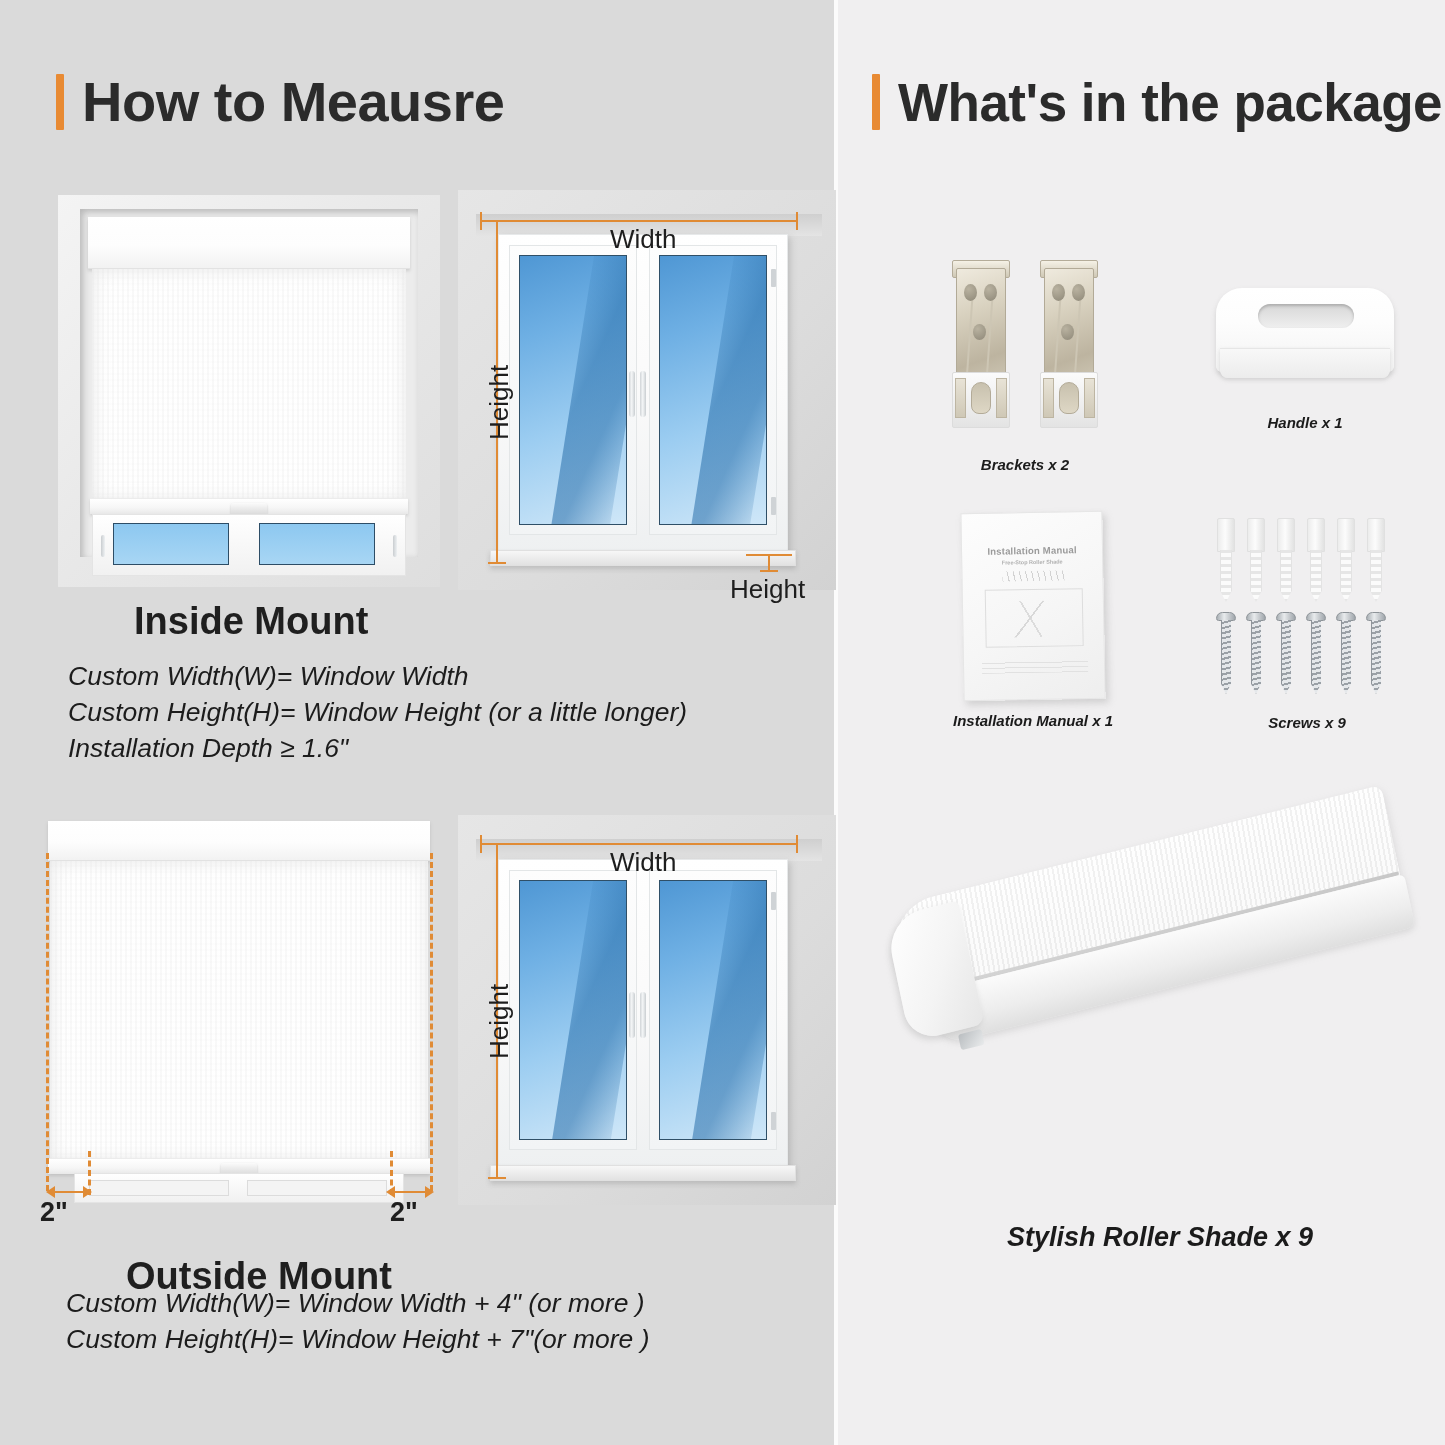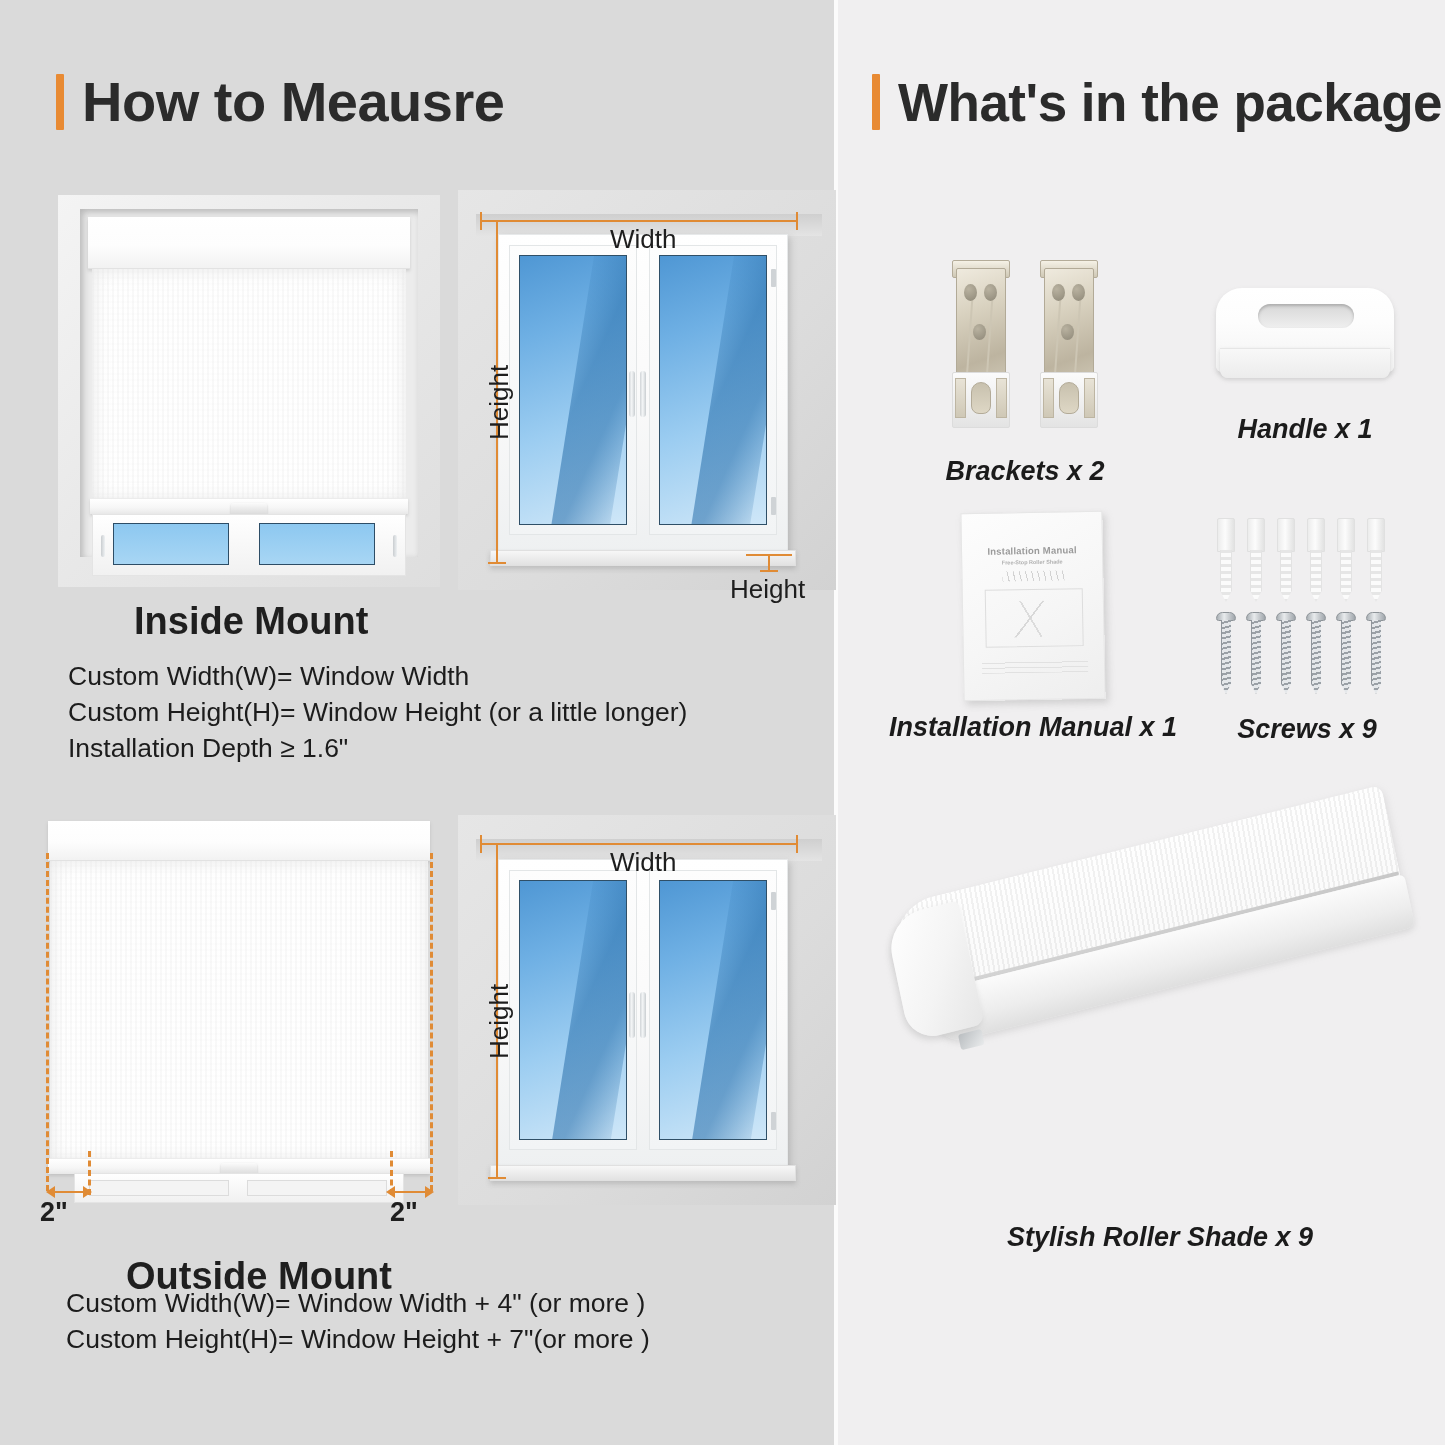--- a/index.html
+++ b/index.html
@@ -174,29 +174,29 @@
   .arrow-pair { position: absolute; height: 0; }
   .arrow-pair .bar { position: absolute; height: 2px; background: #e08b35; }
   .arrow-pair .tri { position: absolute; width: 0; height: 0; }
   .tri-left  { border-top: 6px solid transparent; border-bottom: 6px solid transparent; border-right: 9px solid #e08b35; }
   .tri-right { border-top: 6px solid transparent; border-bottom: 6px solid transparent; border-left: 9px solid #e08b35; }
 
   
   .mount-title {
     position: absolute; font-size: 38px; font-weight: bold; color: #1f1f1f;
   }
-  .mount-lines { position: absolute; }
+  .mount-lines { position: absolute; font-style: italic; }
   .mount-lines div {
     font-size: 26.5px; color: #1c1c1c; line-height: 1.36; white-space: nowrap;
   }
 
   
   .pkg-item { position: absolute; text-align: center; }
   .pkg-caption {
-    font-size: 27px; font-weight: bold; font-style: italic; color: #1b1b1b;
+    font-size: 15px; font-weight: bold; font-style: italic; color: #1b1b1b;
     white-space: nowrap;
   }
   #pkg-brackets { left: 870px;  top: 258px;  width: 310px; }
   #pkg-handle   { left: 1175px; top: 288px;  width: 260px; }
   #pkg-manual   { left: 868px;  top: 512px;  width: 330px; }
   #pkg-screws   { left: 1182px; top: 512px;  width: 250px; }
   #pkg-shade    { left: 880px;  top: 870px;  width: 560px; }
 
   .cap-brackets { margin-top: 20px; }
   .cap-handle   { margin-top: 14px; }

